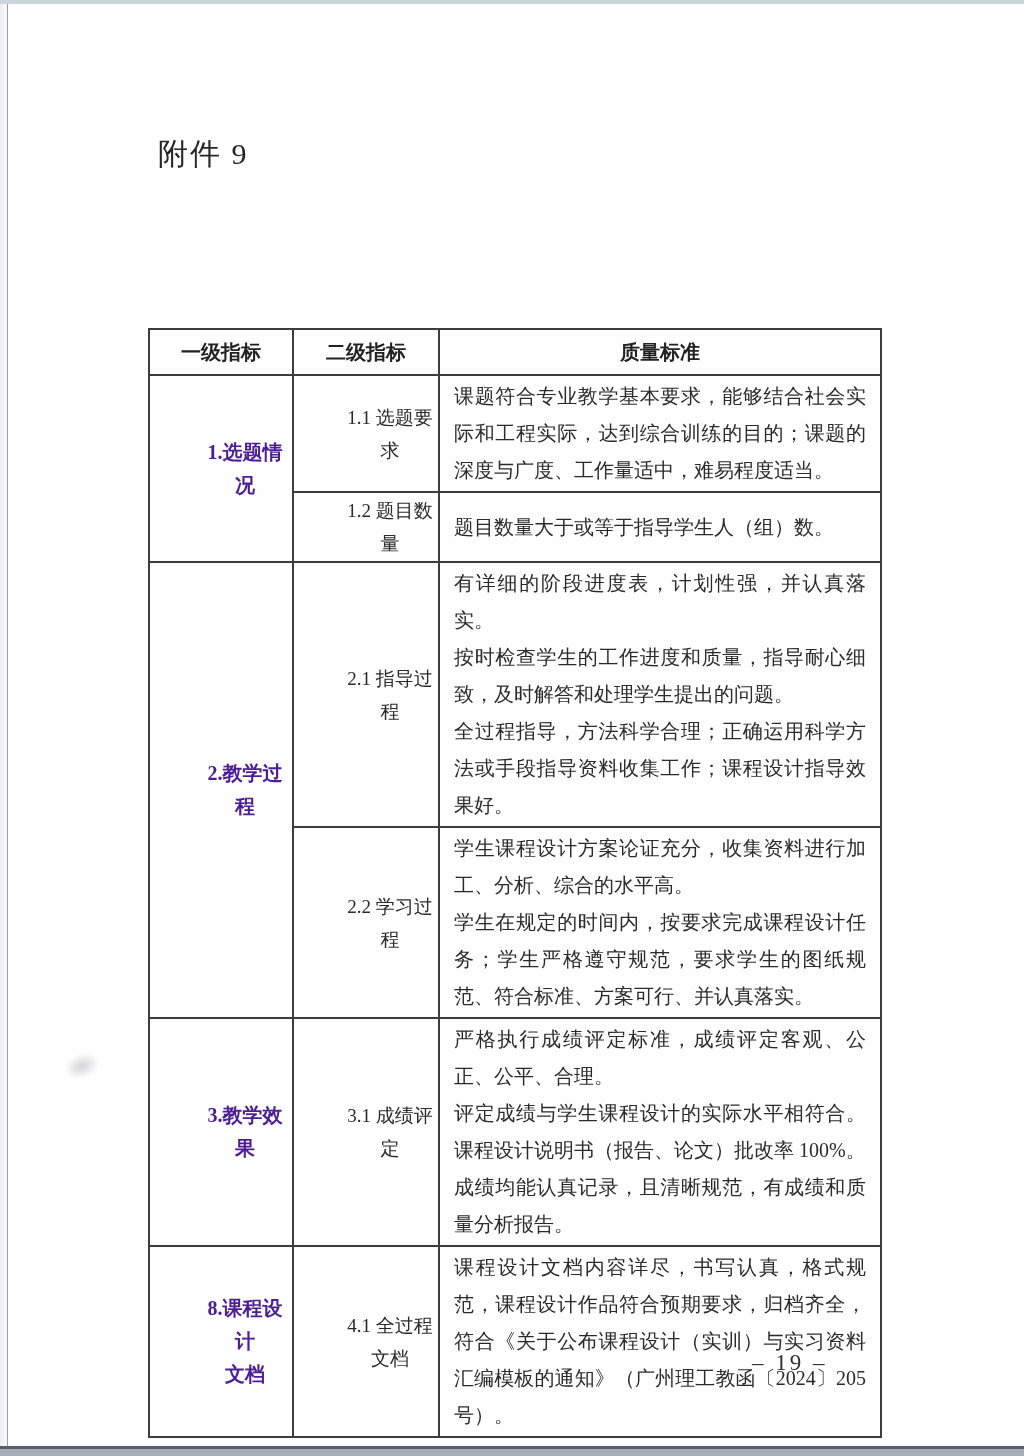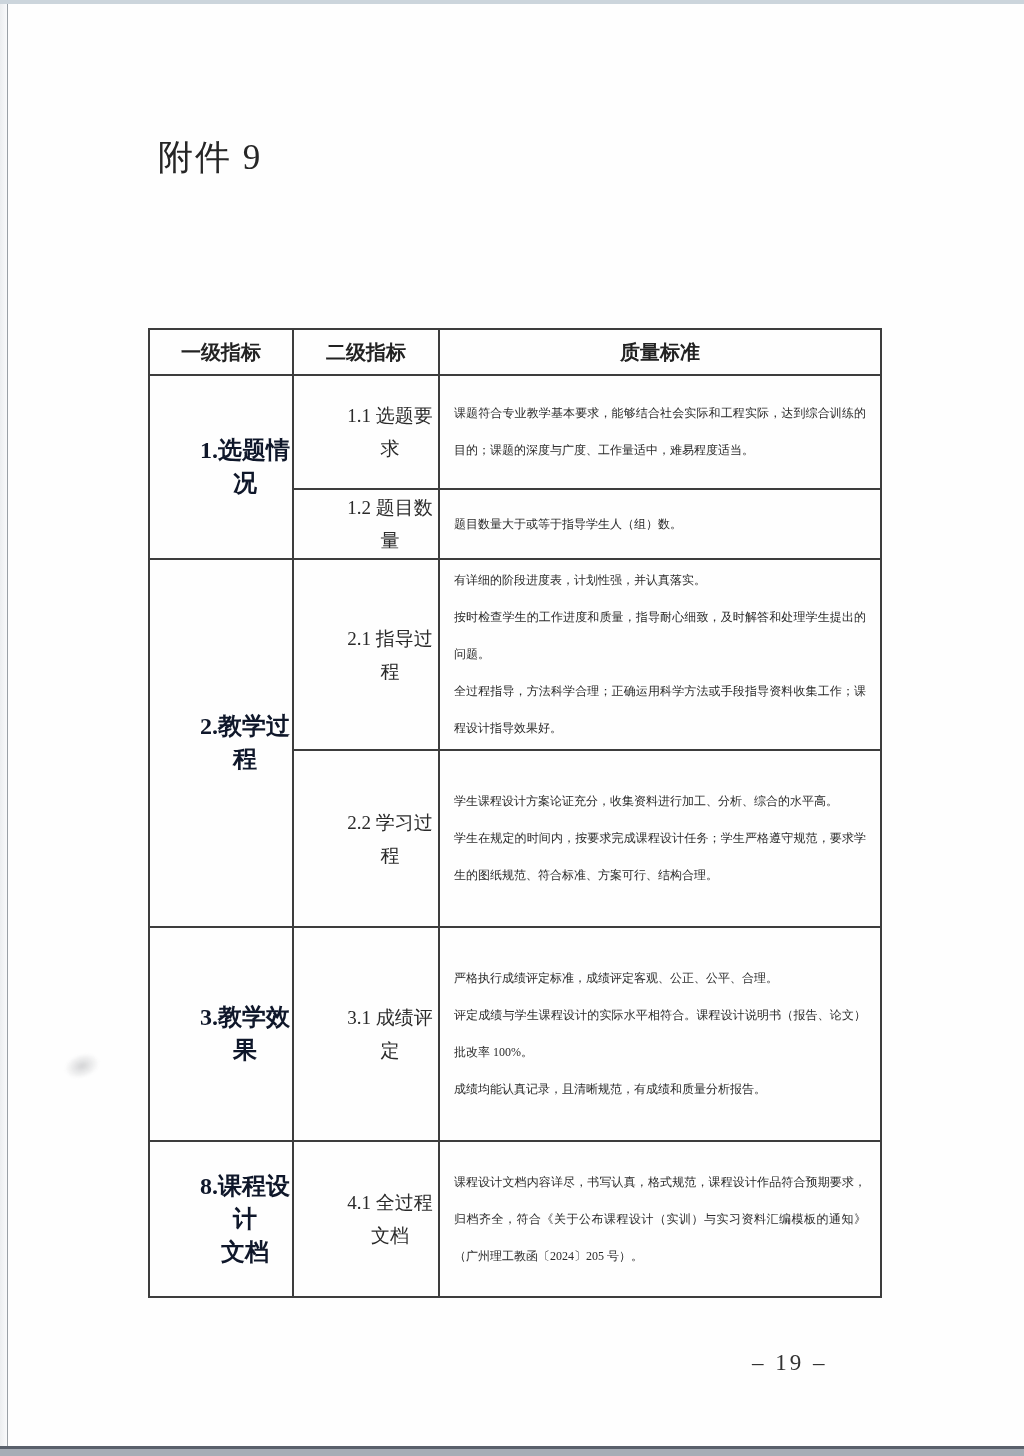--- a/index.html
+++ b/index.html
@@ -32,21 +32,21 @@
     box-shadow: 0 -3px 0 #59606b;
   }
   .smudge {
     position: absolute; left: 64px; top: 1054px; width: 36px; height: 24px;
     background: radial-gradient(ellipse at center, rgba(110,112,118,0.30), rgba(110,112,118,0) 70%);
     filter: blur(1px);
     transform: rotate(-18deg);
   }
   .attachment {
     position: absolute; left: 158px; top: 134px;
-    font-size: 35px; letter-spacing: 2px;
+    font-size: 30px; letter-spacing: 2px;
   }
   .title {
     position: absolute; left: 30px; right: 0; top: 220px;
     text-align: center;
     font-size: 39px; font-weight: bold; letter-spacing: 1px;
     color: #1e1e1e;
   }
   table.qtable {
     position: absolute; left: 148px; top: 328px;
     width: 732px;
@@ -56,30 +56,30 @@
   .qtable th, .qtable td {
     border: 2px solid #3d3d3d;
     vertical-align: middle;
     overflow: hidden;
   }
   .qtable th {
     font-size: 20px; font-weight: bold; text-align: center;
     color: #222;
   }
   td.lv1 {
-    font-size: 24px; font-weight: bold; text-align: center;
-    color: #0f172a;
+    font-size: 20px; font-weight: bold; text-align: center;
+    color: #4c1d95;
   }
   td.lv1 .cline, td.lv2 .cline { line-height: 33px; margin-left: 48px; }
   td.lv2 {
     font-size: 19px; text-align: center;
     color: #2a2a2a;
   }
   td.std {
-    font-size: 12px; padding: 2px 14px;
+    font-size: 20px; padding: 2px 14px;
     text-align: justify;
     color: #2a2a2a;
   }
   td.std p { margin: 0; line-height: 37px; }
   .pageno {
     position: absolute; left: 752px; top: 1350px; width: 160px;
     text-align: left;
     font-size: 23px; letter-spacing: 3px;
     color: #333;
   }
@@ -144,21 +144,21 @@
           <p>按时检查学生的工作进度和质量，指导耐心细致，及时解答和处理学生提出的问题。</p>
           <p>全过程指导，方法科学合理；正确运用科学方法或手段指导资料收集工作；课程设计指导效果好。</p>
         </td>
       </tr>
       <tr style="height:177px">
         <td class="lv2">
           <div class="cline">2.2 学习过程</div>
         </td>
         <td class="std">
           <p>学生课程设计方案论证充分，收集资料进行加工、分析、综合的水平高。</p>
-          <p>学生在规定的时间内，按要求完成课程设计任务；学生严格遵守规范，要求学生的图纸规范、符合标准、方案可行、结构合理。</p>
+          <p>学生在规定的时间内，按要求完成课程设计任务；学生严格遵守规范，要求学生的图纸规范、符合标准、方案可行、并认真落实。</p>
         </td>
       </tr>
 
       <tr style="height:214px">
         <td class="lv1">
           <div class="cline">3.教学效果</div>
         </td>
         <td class="lv2">
           <div class="cline">3.1 成绩评定</div>
         </td>

